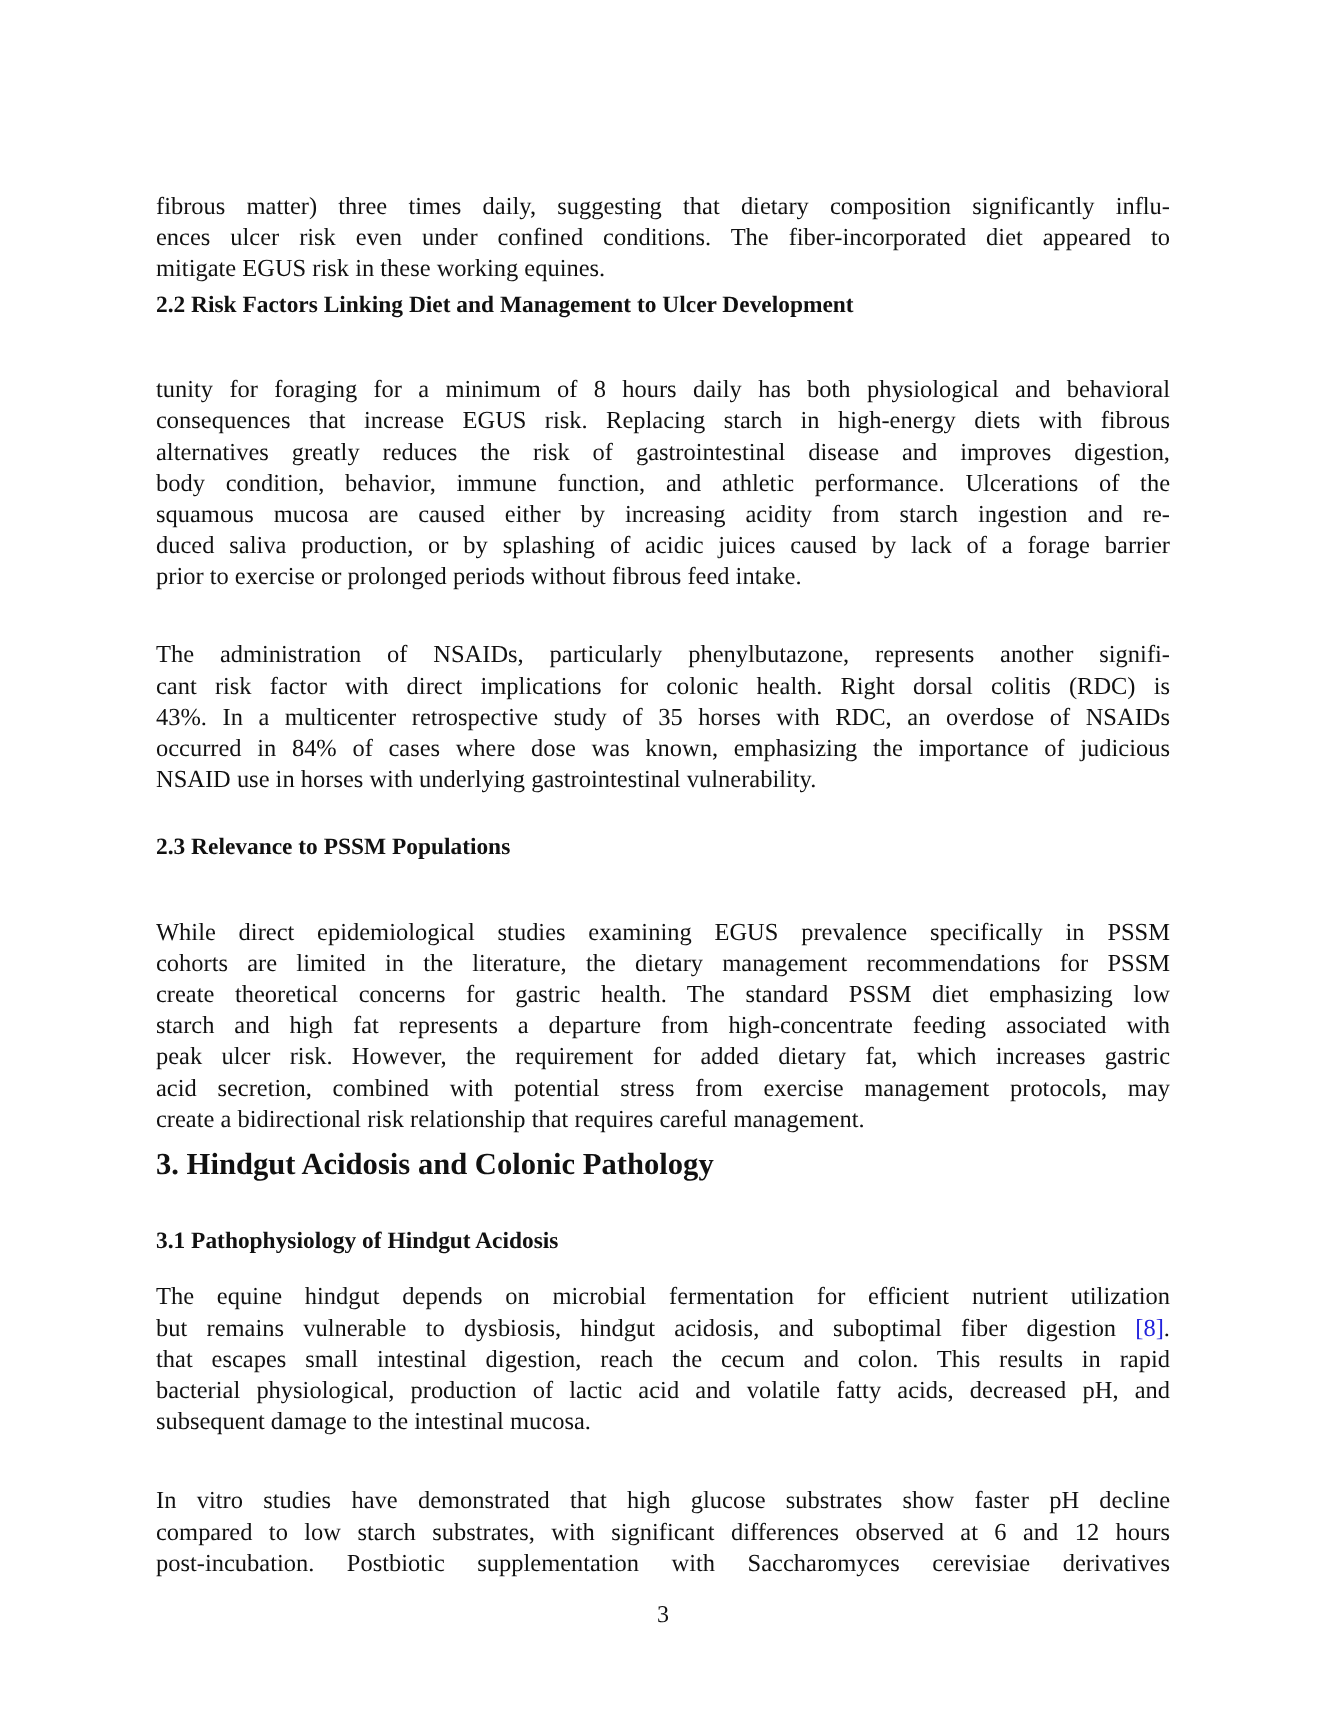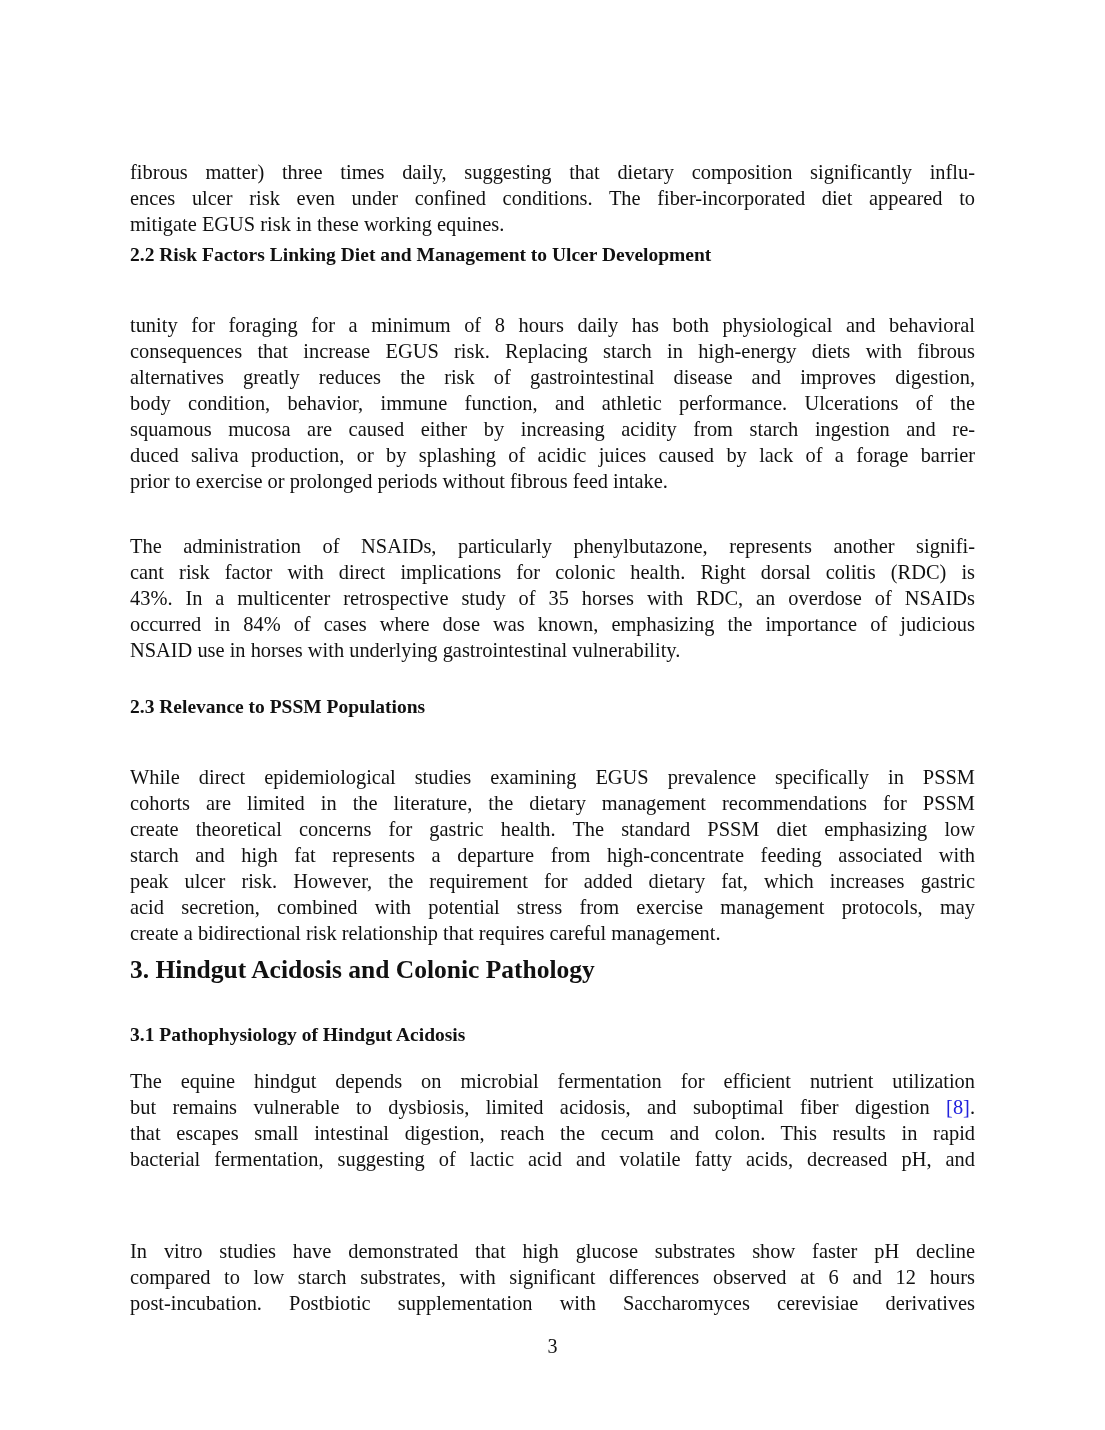--- a/index.html
+++ b/index.html
@@ -111,23 +111,24 @@
     <span class="line">acid secretion, combined with potential stress from exercise management protocols, may</span>
     <span class="line last">create a bidirectional risk relationship that requires careful management.</span>
   </div>
 
   <div class="h2" style="top:955px;text-align:right;">3. Hindgut Acidosis and Colonic Pathology</div>
 
   <div class="h3" style="top:1000px;margin-top:23px;">3.1 Pathophysiology of Hindgut Acidosis</div>
 
   <div class="para" style="top:1040px;">
     <span class="line">The equine hindgut depends on microbial fermentation for efficient nutrient utilization</span>
-    <span class="line"><span>but remains vulnerable to dysbiosis, limited acidosis, and suboptimal fiber digestion</span> <span class="cite">[8]</span><span>.</span></span>
+    <span class="line"><span>but remains vulnerable to dysbiosis, hindgut acidosis, and suboptimal fiber digestion</span> <span class="cite">[8]</span><span>.</span></span>
     <span class="line">that escapes small intestinal digestion, reach the cecum and colon. This results in rapid</span>
-    <span class="line">bacterial fermentation, suggesting of lactic acid and volatile fatty acids, decreased pH, and</span>
+    <span class="line">bacterial physiological, production of lactic acid and volatile fatty acids, decreased pH, and</span>
+    <span class="line last">subsequent damage to the intestinal mucosa.</span>
   </div>
 
   <div class="para" style="top:1210px;">
     <span class="line">In vitro studies have demonstrated that high glucose substrates show faster pH decline</span>
     <span class="line">compared to low starch substrates, with significant differences observed at 6 and 12 hours</span>
     <span class="line">post-incubation. Postbiotic supplementation with Saccharomyces cerevisiae derivatives</span>
   </div>
 
 </div>
 

